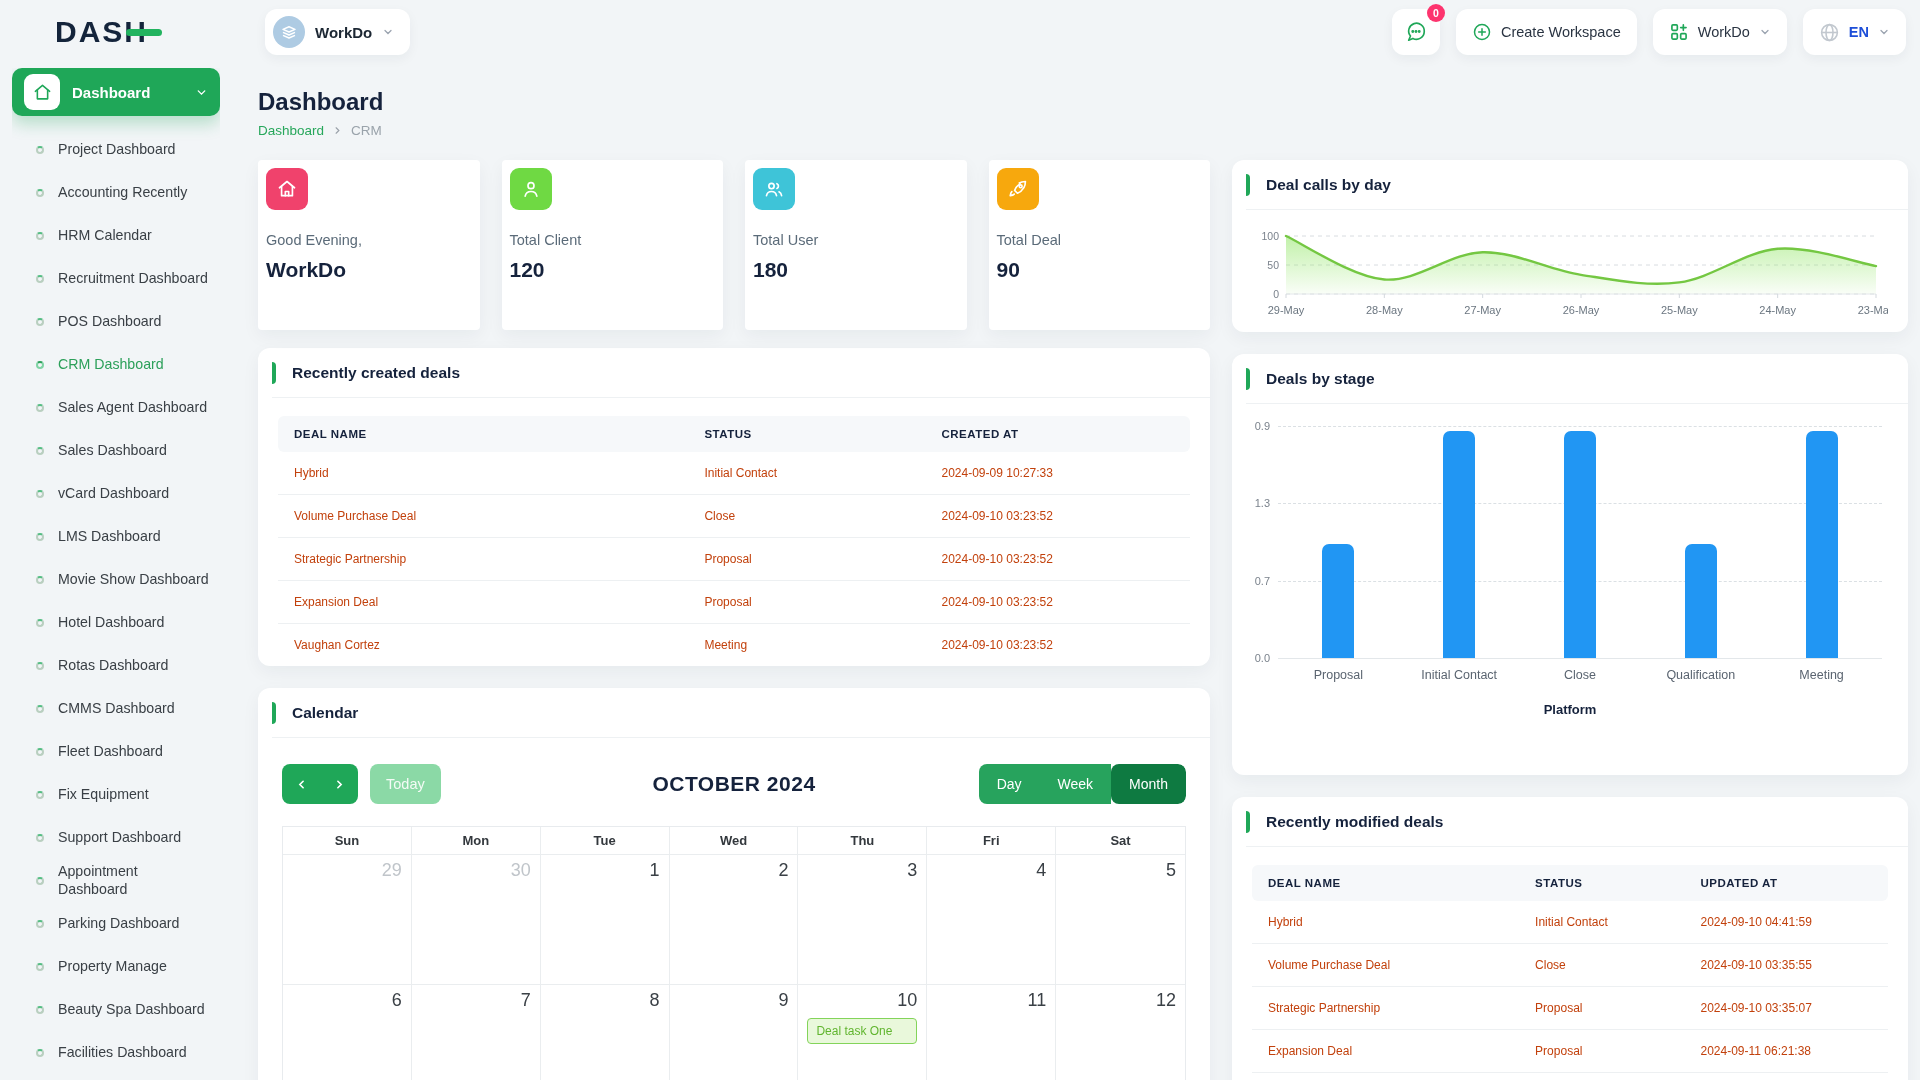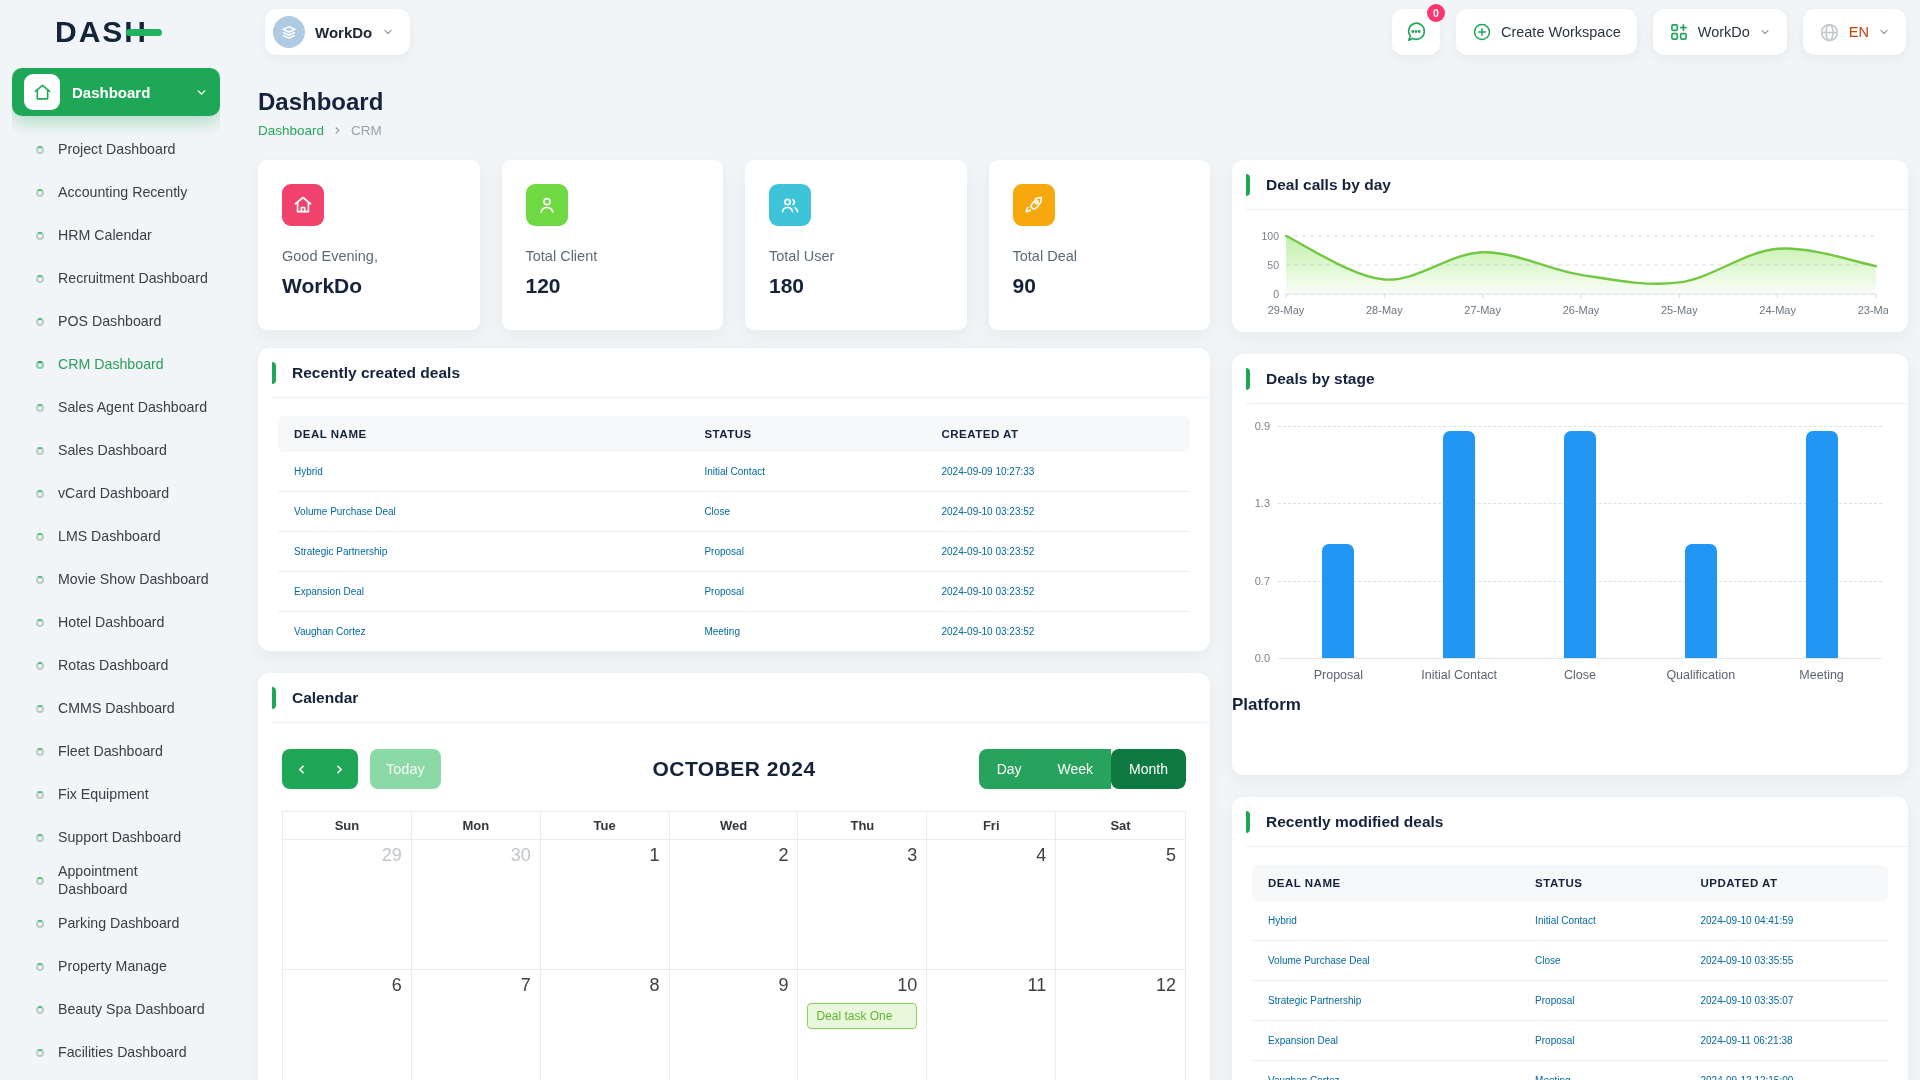--- a/index.html
+++ b/index.html
@@ -18,21 +18,21 @@
              padding:0 16px 0 8px; box-shadow:0 4px 12px rgba(18,38,63,.05); cursor:pointer; }
   .ws-avatar { width:32px; height:32px; border-radius:50%; background:#aecbe3; display:flex; align-items:center; justify-content:center; }
   .ws-name { font-size:15px; font-weight:600; color:#1c2733; }
   .header-right { margin-left:auto; display:flex; align-items:center; gap:16px; padding-right:14px; }
   .hbtn { height:46px; background:#fff; border:none; border-radius:12px; display:flex; align-items:center; gap:9px;
           padding:0 16px; box-shadow:0 4px 12px rgba(18,38,63,.05); font-family:inherit; font-size:14.5px; color:#2a3442; cursor:pointer; }
   .icon-btn { width:48px; justify-content:center; position:relative; padding:0; }
   .badge { position:absolute; top:-5px; right:-5px; min-width:18px; height:18px; border-radius:50%; background:#fd346e;
            color:#fff; font-size:10.5px; font-weight:700; display:flex; align-items:center; justify-content:center; }
   .muted-chev { color:#9aa3af; display:flex; }
-  .lang-label { color:#c2410c; font-weight:400; }
+  .lang-label { color:#1d4ed8; font-weight:700; }
 
   
   .sidebar { position:absolute; left:12px; top:68px; bottom:0; width:208px; overflow:hidden; }
   .side-head { width:100%; height:48px; background:#1fa758; border:none; border-radius:10px; display:flex; align-items:center;
                gap:12px; padding:0 12px; cursor:pointer; box-shadow:0 8px 16px rgba(31,167,88,.28); font-family:inherit; }
   .side-head .home-box { width:36px; height:36px; background:#fff; border-radius:9px; display:flex; align-items:center; justify-content:center; }
   .side-head .lbl { flex:1; text-align:left; color:#fff; font-size:15px; font-weight:700; }
   .side-menu { margin-top:12px; display:flex; flex-direction:column; }
   .side-item { min-height:43px; display:flex; align-items:center; gap:14px; padding:0 6px 0 24px; cursor:pointer; }
   .side-item .dot { flex:0 0 auto; width:8px; height:8px; border:2px solid #b9cfc0; border-top-color:#55bd83; border-radius:50%; }
@@ -50,54 +50,54 @@
   .breadcrumb .current { color:#9aa3ab; }
 
   .columns { margin-top:22px; display:flex; gap:22px; }
   .col-left { width:952px; }
   .col-right { width:676px; }
 
   .card { background:#fff; border-radius:12px; box-shadow:0 6px 18px rgba(18,38,63,.05); margin-bottom:22px; }
 
   
   .stats-row { display:flex; gap:22px; margin-bottom:18px; }
-  .stat-card { flex:1; height:170px; background:#fff; border-radius:9px; box-shadow:0 6px 18px rgba(18,38,63,.05); padding:24px; }
+  .stat-card { flex:1; height:170px; background:#fff; border-radius:4px; box-shadow:0 6px 18px rgba(18,38,63,.05); padding:8px; }
   .stat-icon { width:42px; height:42px; border-radius:9px; display:flex; align-items:center; justify-content:center; }
   .stat-label { margin-top:22px; font-size:14.5px; color:#5b6b79; }
   .stat-value { margin-top:10px; font-size:21px; font-weight:700; color:#15223c; }
 
   
   .card-title-row { position:relative; height:50px; display:flex; align-items:center; padding:0 20px; border-bottom:1px solid #eef1f3;margin-left:14px; }
   .card-title-row::before { content:""; position:absolute; left:0; top:14px; width:4px; height:22px; background:#1fa758; border-radius:0 4px 4px 0; }
   .card-title { font-size:15.5px; font-weight:700; color:#15223c; }
 
   
   .tbl { width:calc(100% - 40px); margin:18px 20px 8px; border-collapse:collapse; }
   .tbl th { background:#f6f8fa; text-align:left; padding:12px 16px; font-size:11.5px; letter-spacing:.5px; color:#15223c; }
   .tbl th:first-child { border-radius:6px 0 0 6px; }
   .tbl th:last-child { border-radius:0 6px 6px 0; }
-  .tbl td { padding:14px 16px; font-size:10px; color:#0369a1; border-bottom:1px solid #edf0f2; }
+  .tbl td { padding:14px 16px; font-size:12px; color:#c2410c; border-bottom:1px solid #edf0f2; }
   .tbl tr:last-child td { border-bottom:none; }
   .tbl.created th:nth-child(1){width:45%} .tbl.created th:nth-child(2){width:26%} .tbl.created th:nth-child(3){width:29%}
   .tbl.modified th:nth-child(1){width:42%} .tbl.modified th:nth-child(2){width:26%} .tbl.modified th:nth-child(3){width:32%}
 
   
   .area-wrap { padding:12px 16px 4px; }
 
   
   .bar-area { display:flex; margin:22px 26px 0 12px; height:232px; }
   .bar-ylabels { position:relative; width:34px; }
   .bar-ylabels span { position:absolute; right:8px; transform:translateY(-50%); font-size:11px; color:#7a828c; }
   .bar-plot { position:relative; flex:1; }
   .gridline { position:absolute; left:0; right:0; border-top:1px dashed #dbe0e4; }
   .gridline.base { border-top:1px solid #e3e7ea; }
   .bar-col { position:absolute; bottom:0; transform:translateX(-50%); width:32px; background:#2196f3; border-radius:7px 7px 0 0; }
   .bar-xlabels { display:flex; margin:10px 26px 0 46px; }
   .bar-xlabels span { flex:1; text-align:center; font-size:12.5px; color:#5a6470; }
-  .bar-xlabel-title { margin-top:13px; font-size:17px; font-weight:700; color:#15223c; }
+  .bar-xlabel-title { margin-top:20px; text-align:center; font-size:13px; font-weight:700; color:#15223c; }
 
   
   .cal-toolbar { position:relative; display:flex; align-items:center; margin:26px 24px 0; height:40px; }
   .cal-nav-group { display:flex; background:#1fa758; border-radius:8px; overflow:hidden; }
   .cal-nav-btn { width:38px; height:40px; background:transparent; border:none; color:#fff; display:flex; align-items:center; justify-content:center; cursor:pointer; }
   .cal-today { margin-left:12px; height:40px; border:none; border-radius:8px; background:#8bd9a6; color:#f4fbf6; font-family:inherit;
                font-size:14.5px; padding:0 16px; cursor:pointer; }
   .cal-month-title { position:absolute; left:0; right:0; text-align:center; font-size:21px; font-weight:800; letter-spacing:.5px; color:#15223c; }
   .cal-views { margin-left:auto; display:flex; border-radius:8px; overflow:hidden; z-index:1; }
   .cal-view-btn { height:40px; padding:0 18px; border:none; background:#27a35d; color:#fff; font-family:inherit; font-size:14px; cursor:pointer; }

